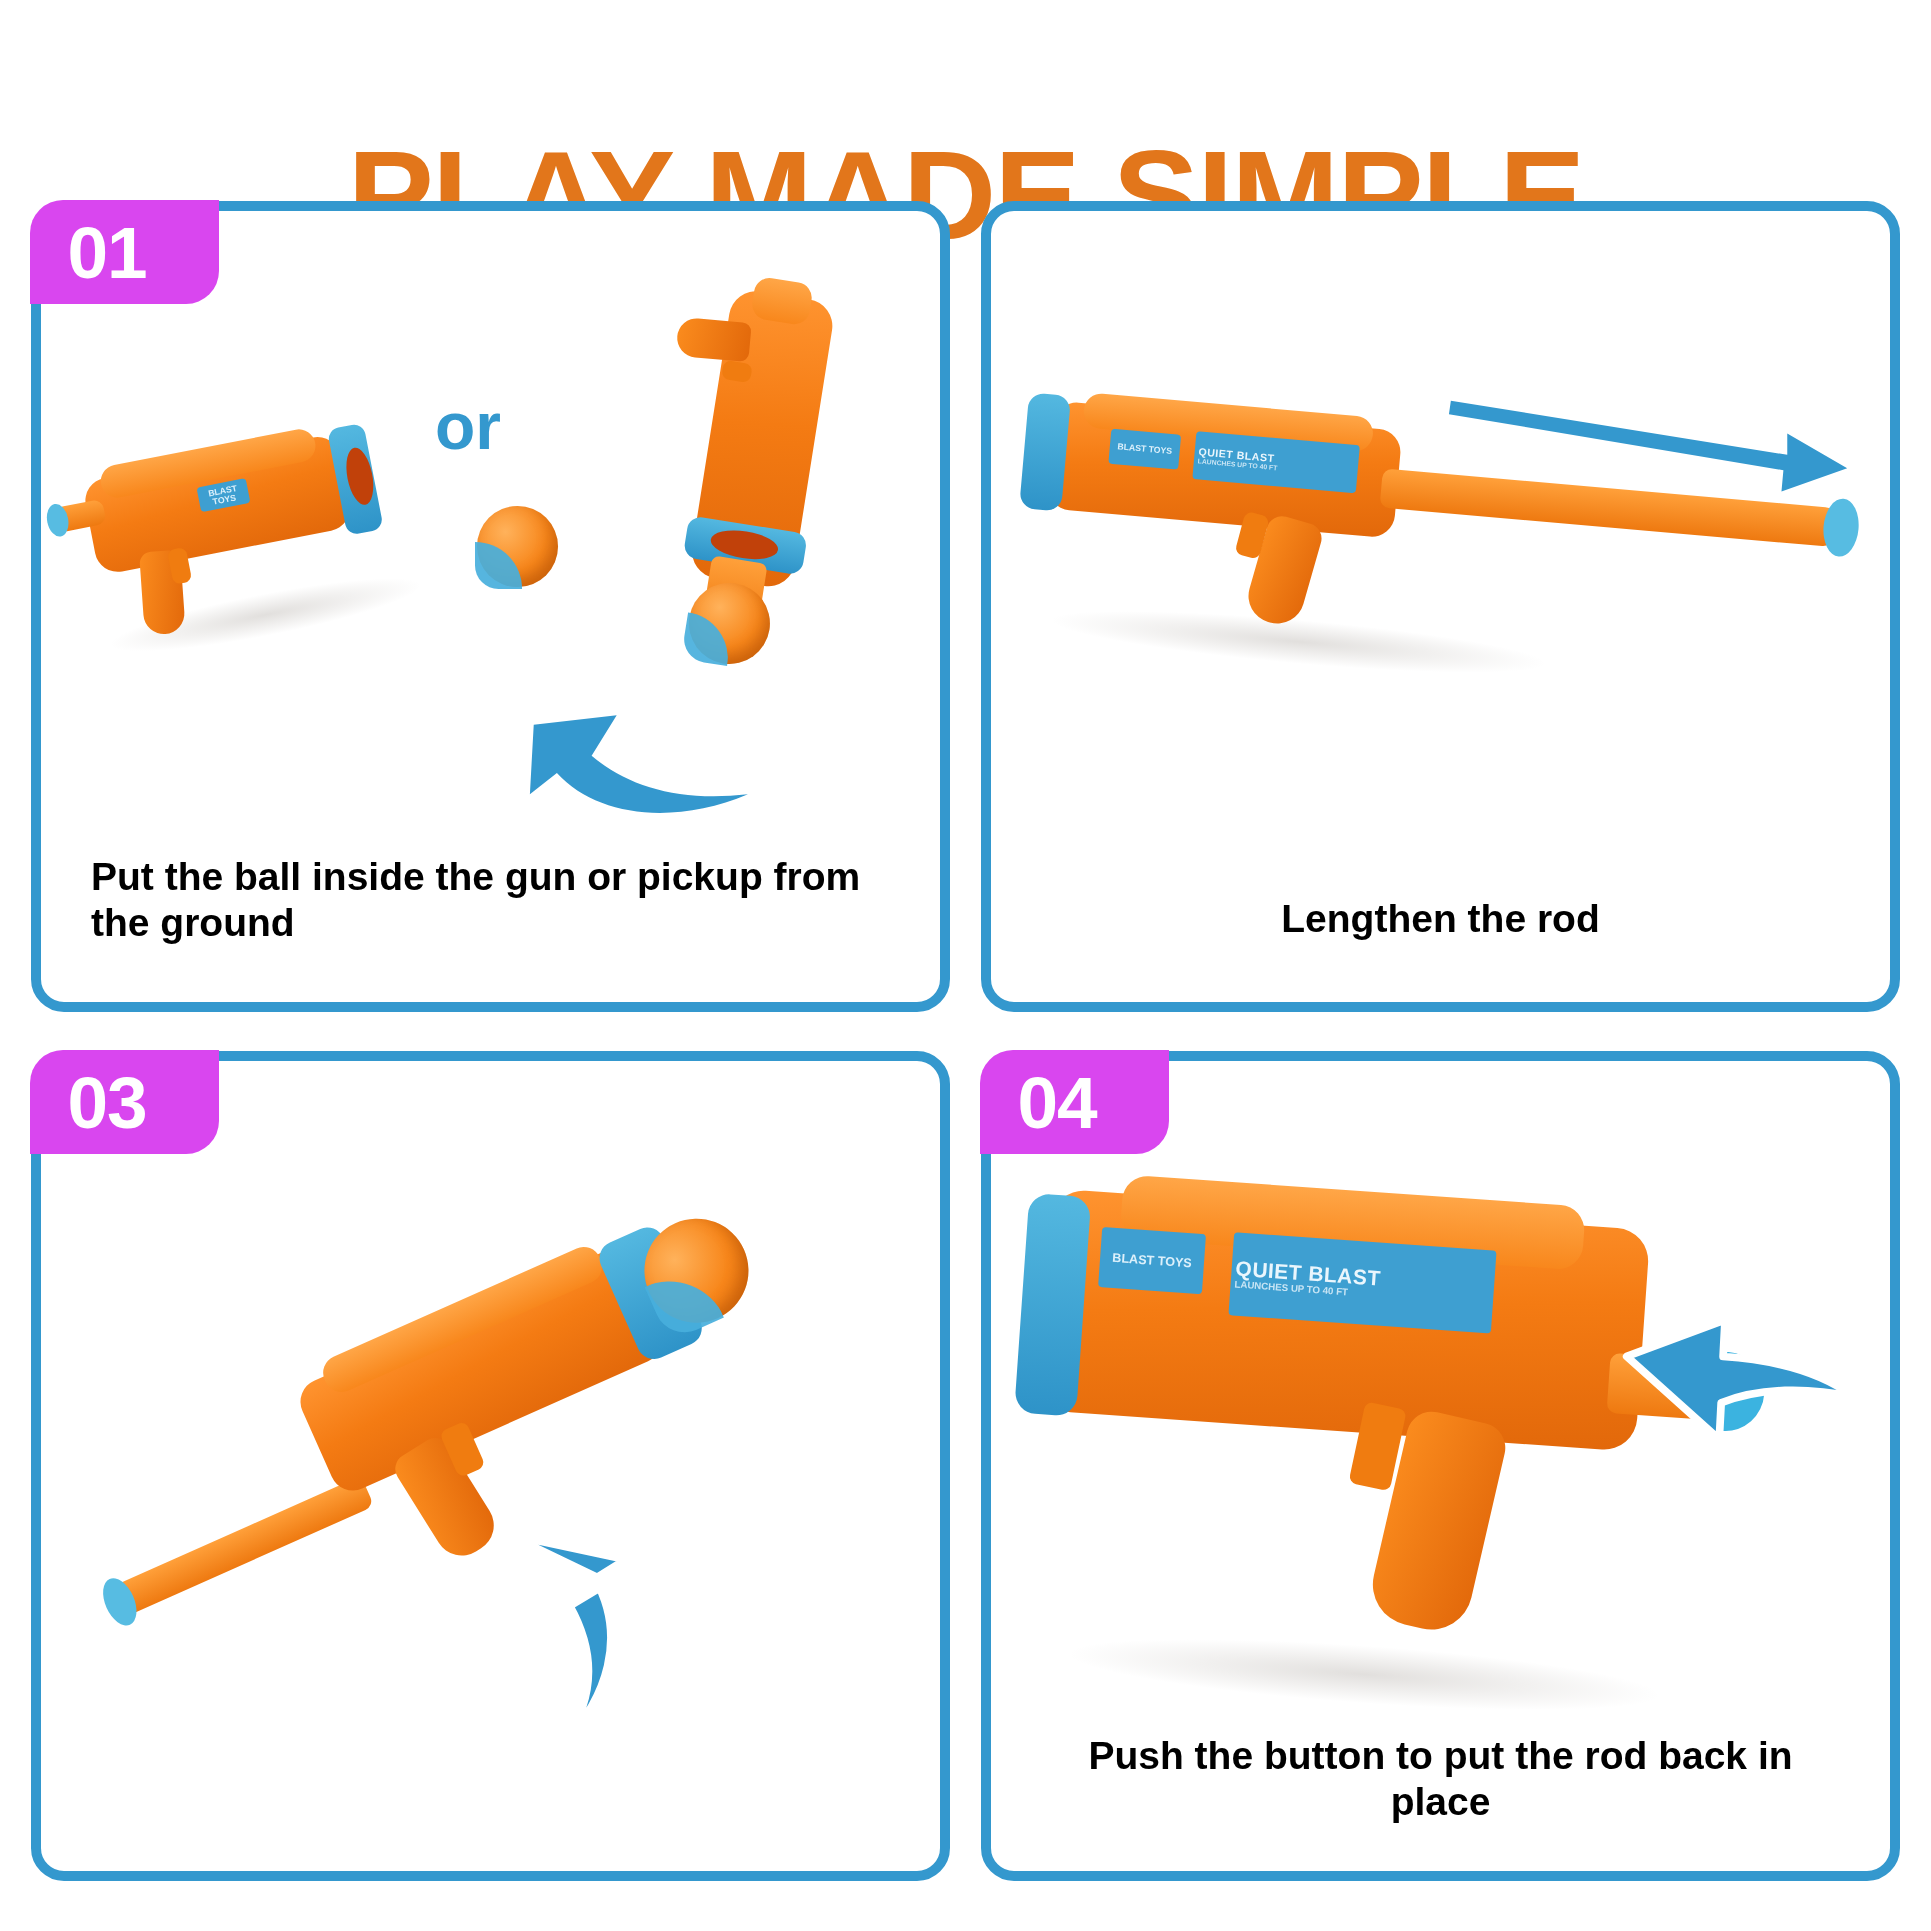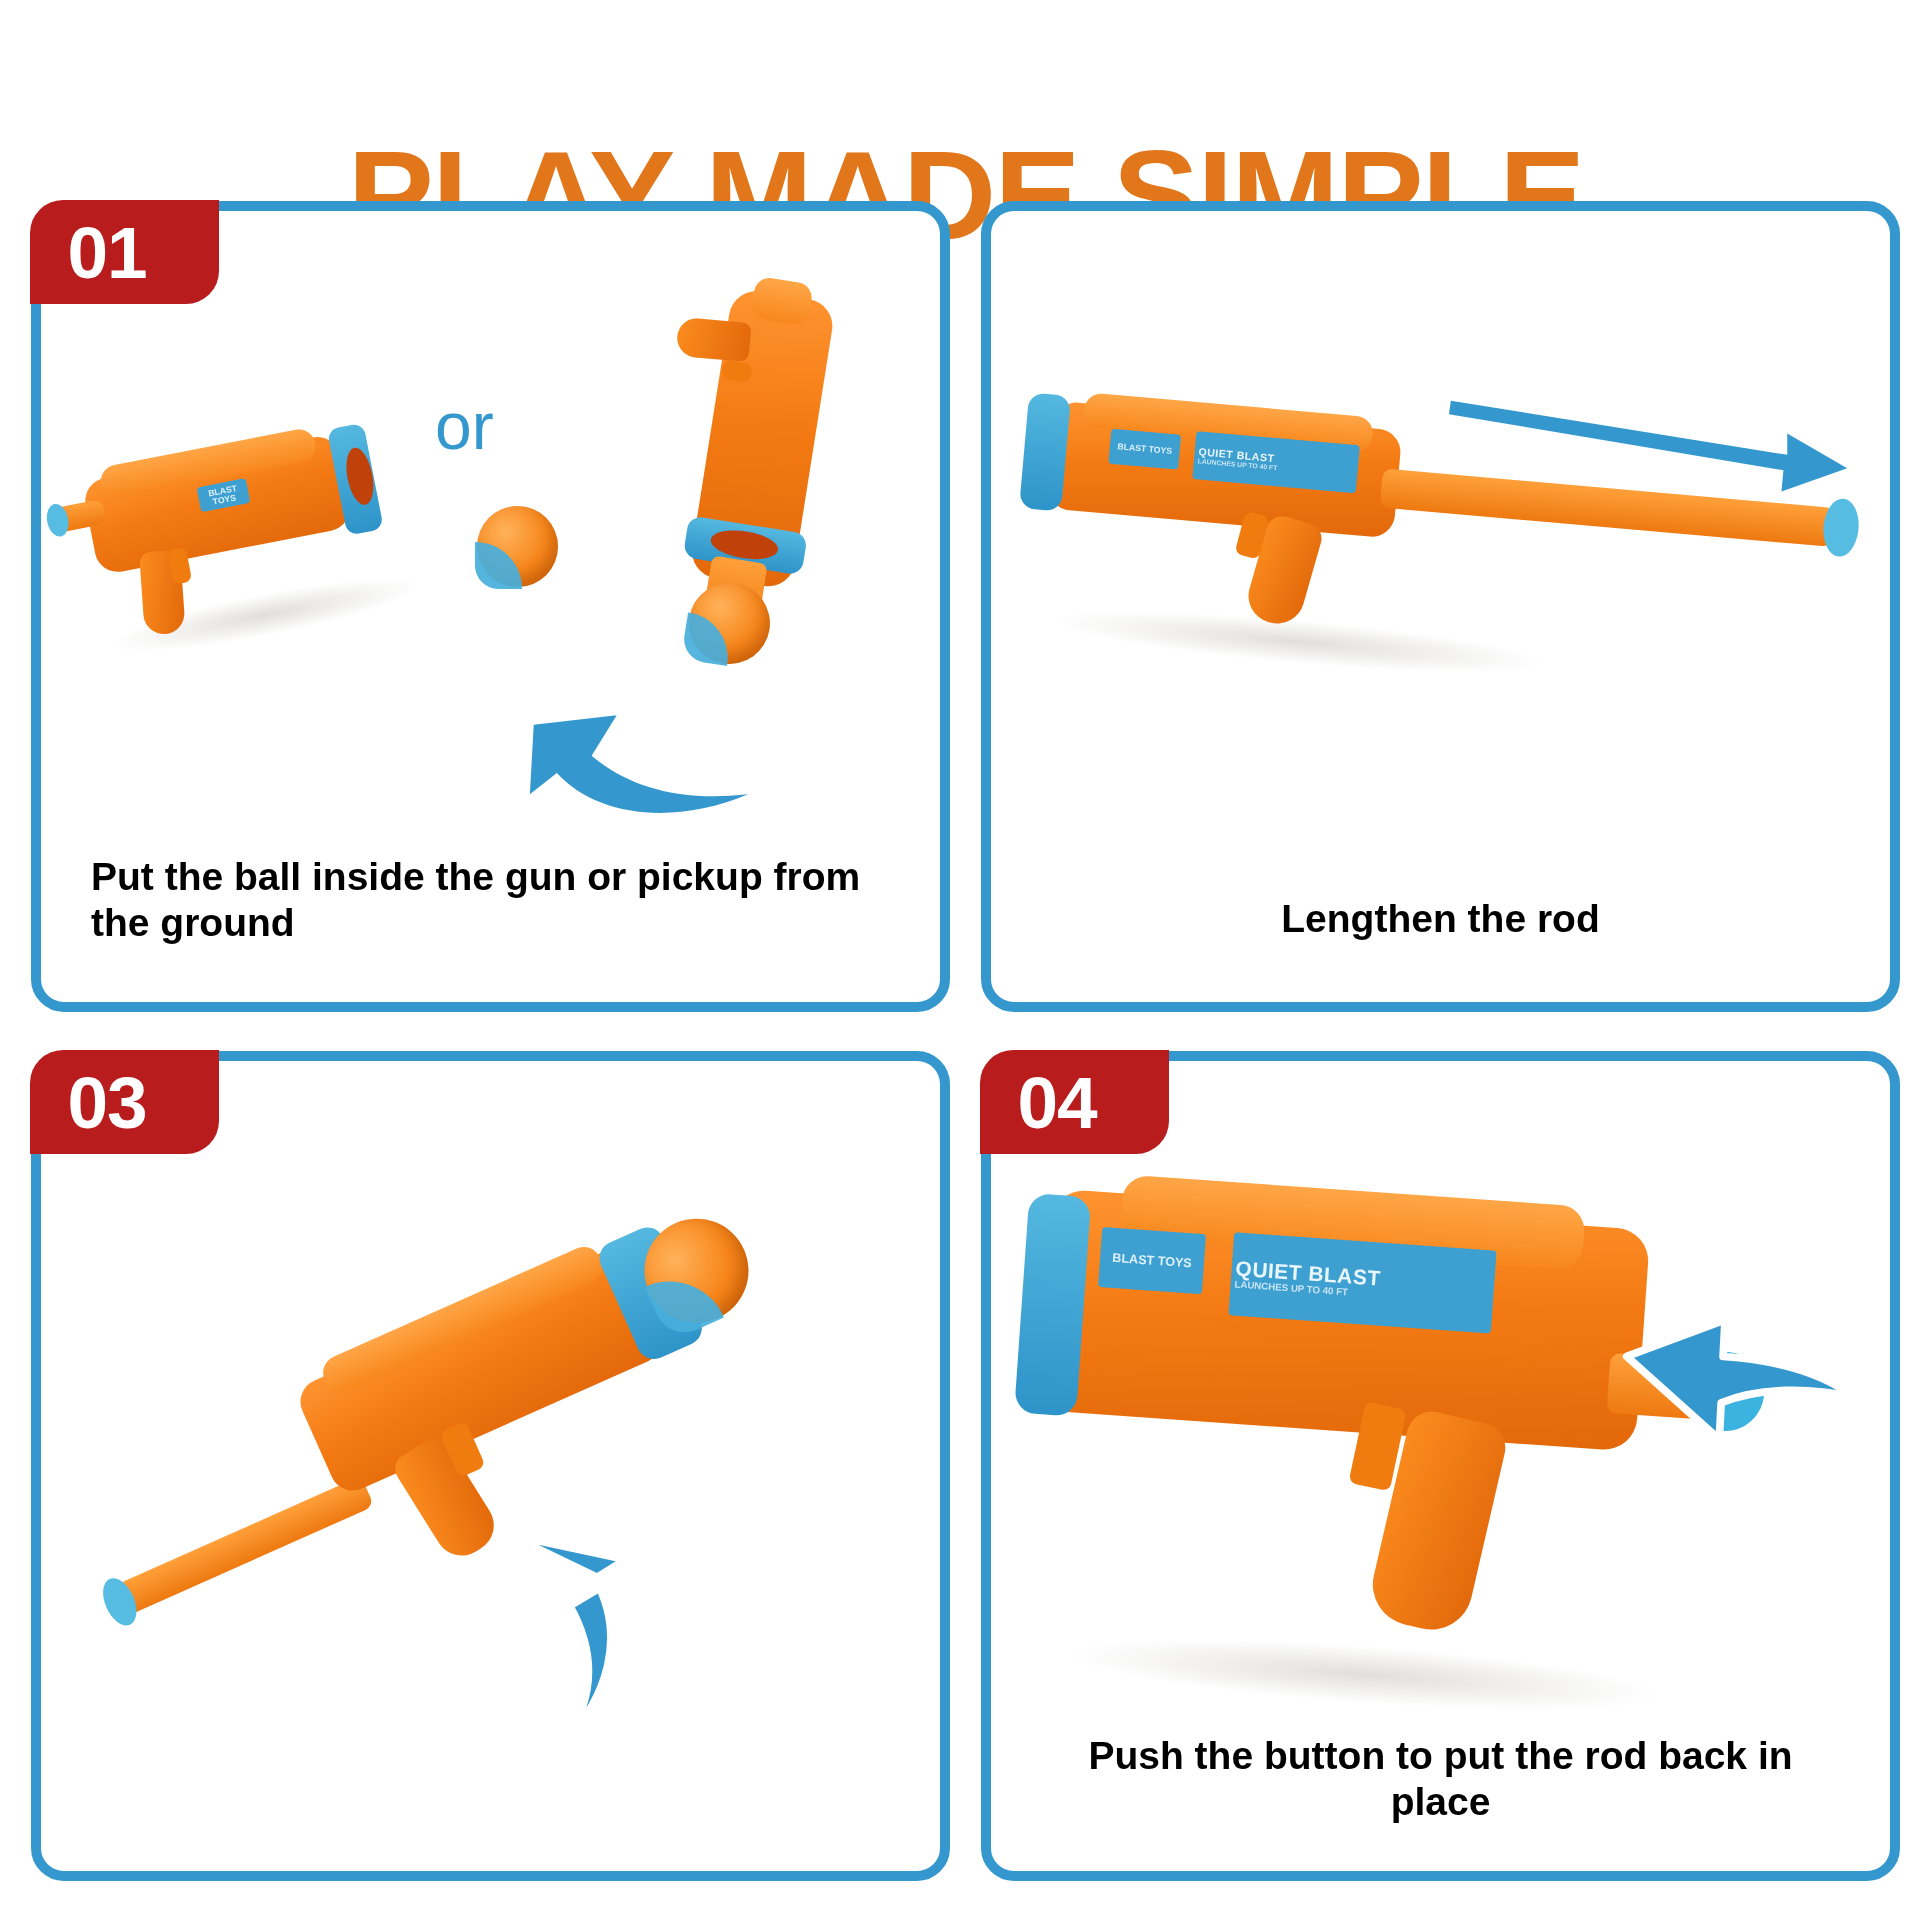--- a/index.html
+++ b/index.html
@@ -34,21 +34,21 @@
   .card.c1{left:31px;  top:0px;   width:919px; height:811px;}
   .card.c2{left:981px;top:0px;   width:919px; height:811px;}
   .card.c3{left:31px;  top:850px; width:919px; height:830px;}
   .card.c4{left:981px;top:850px; width:919px; height:830px;}
 
   .badge{
     position:absolute;
     left:-10.6px;top:-10.6px;
     height:104px;
     min-width:189px;
-    background:#b91c1c;
+    background:#d946ef;
     border-radius:33px 0 33px 0;
     color:#ffffff;
     font-size:73px;
     font-weight:bold;
     letter-spacing:-1px;
     display:flex;
     align-items:center;
     padding:0 33px 0 37px;
     box-sizing:border-box;
     line-height:1;
@@ -69,21 +69,21 @@
   .caption.center{text-align:center;margin-top:44px;}
 
   .cap1{bottom:56px;}
   .cap2{bottom:60px;}
   .cap3{bottom:46px;}
   .cap4{bottom:46px;}
 
   .or-label{
     position:absolute;
     font-size:66px;
-    font-weight:normal;
+    font-weight:bold;
     color:#3498CE;
     line-height:1;
   }
 
   
   .gun{position:absolute;}
   .body-main{
     position:absolute;
     background:linear-gradient(175deg,#FF9430 0%,#F47B13 45%,#E2680A 100%);
     border-radius:23px;

